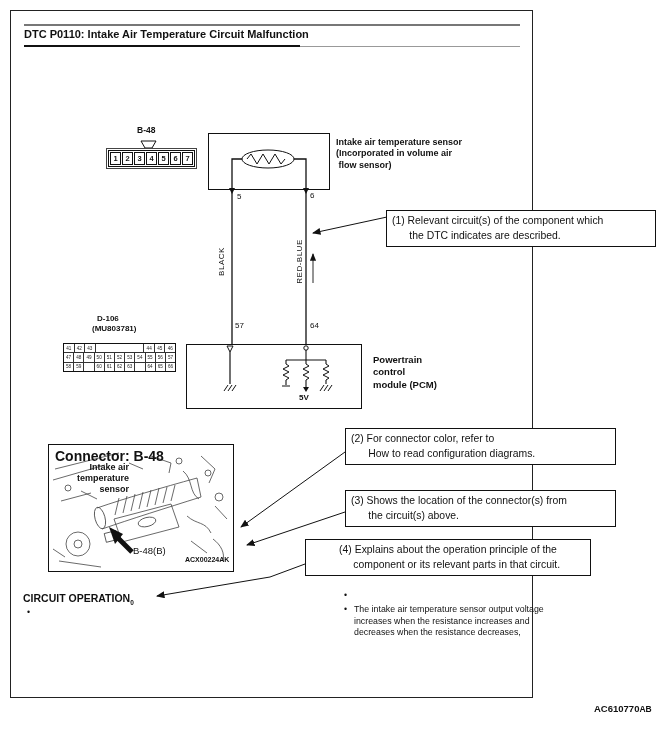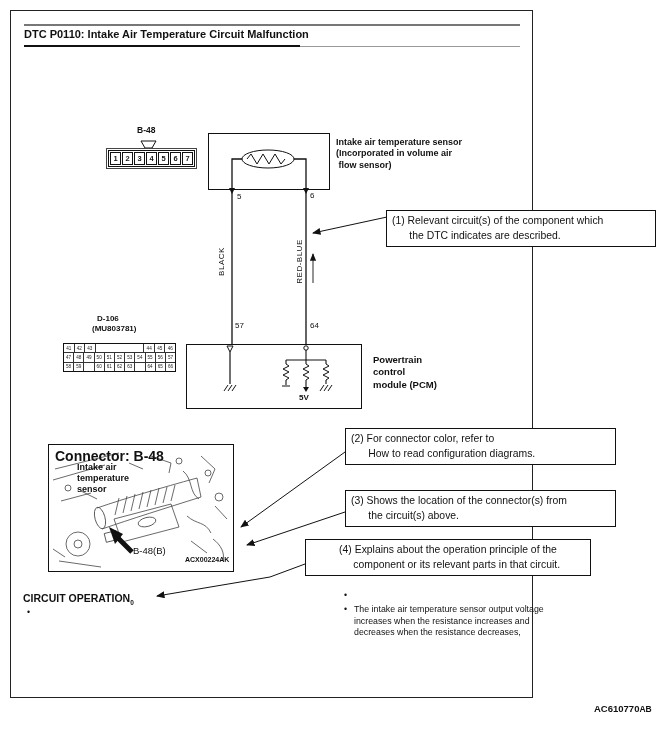--- a/index.html
+++ b/index.html
@@ -187,21 +187,21 @@
         <circle cx="218" cy="496" r="4"></circle>
         <path d="M190,540 L206,552"></path>
         <path d="M212,538 C220,544 224,552 222,560"></path>
         <path d="M150,455 L170,462 L168,472"></path>
         <circle cx="178" cy="460" r="3"></circle>
         <path d="M128,462 L142,468"></path>
       </g>
       <path d="M117,537 L131,551" stroke="#111" stroke-width="5"></path>
       <polygon points="108,526 122,533 114,543" fill="#111"></polygon>
     </svg>
-    <div class="lbl b s9" style="left:28px;top:17px;line-height:1.2;">Intake air
+    <div class="lbl b s9" style="left:28px;top:17px;line-height:1.2;text-align:right;">Intake air
 temperature
 sensor</div>
     <div class="lbl s95" style="left:84px;top:100px;">B-48(B)</div>
     <div class="lbl b" style="left:136px;top:111px;font-size:7px;">ACX00224AK</div>
   </div>
 
   <div class="callout" style="left:386px;top:210px;width:258px;">(1) Relevant circuit(s) of the component which
       the DTC indicates are described.</div>
   <div class="callout" style="left:345px;top:428px;width:259px;">(2) For connector color, refer to
       How to read configuration diagrams.</div>

